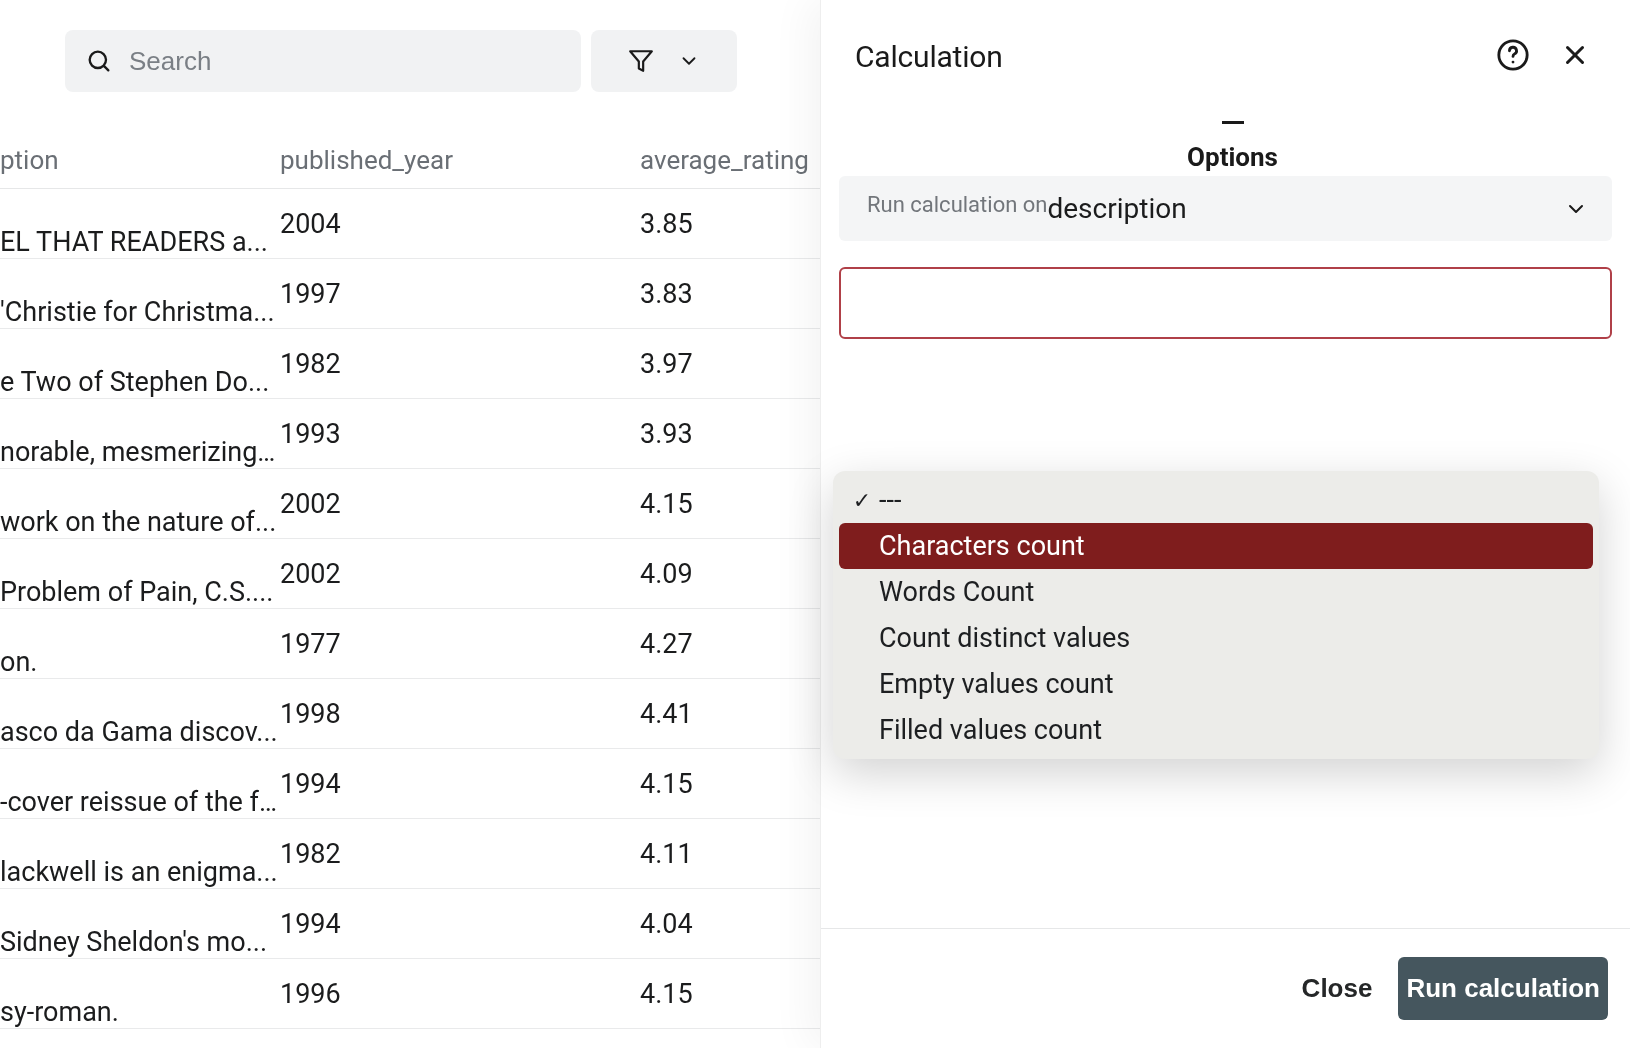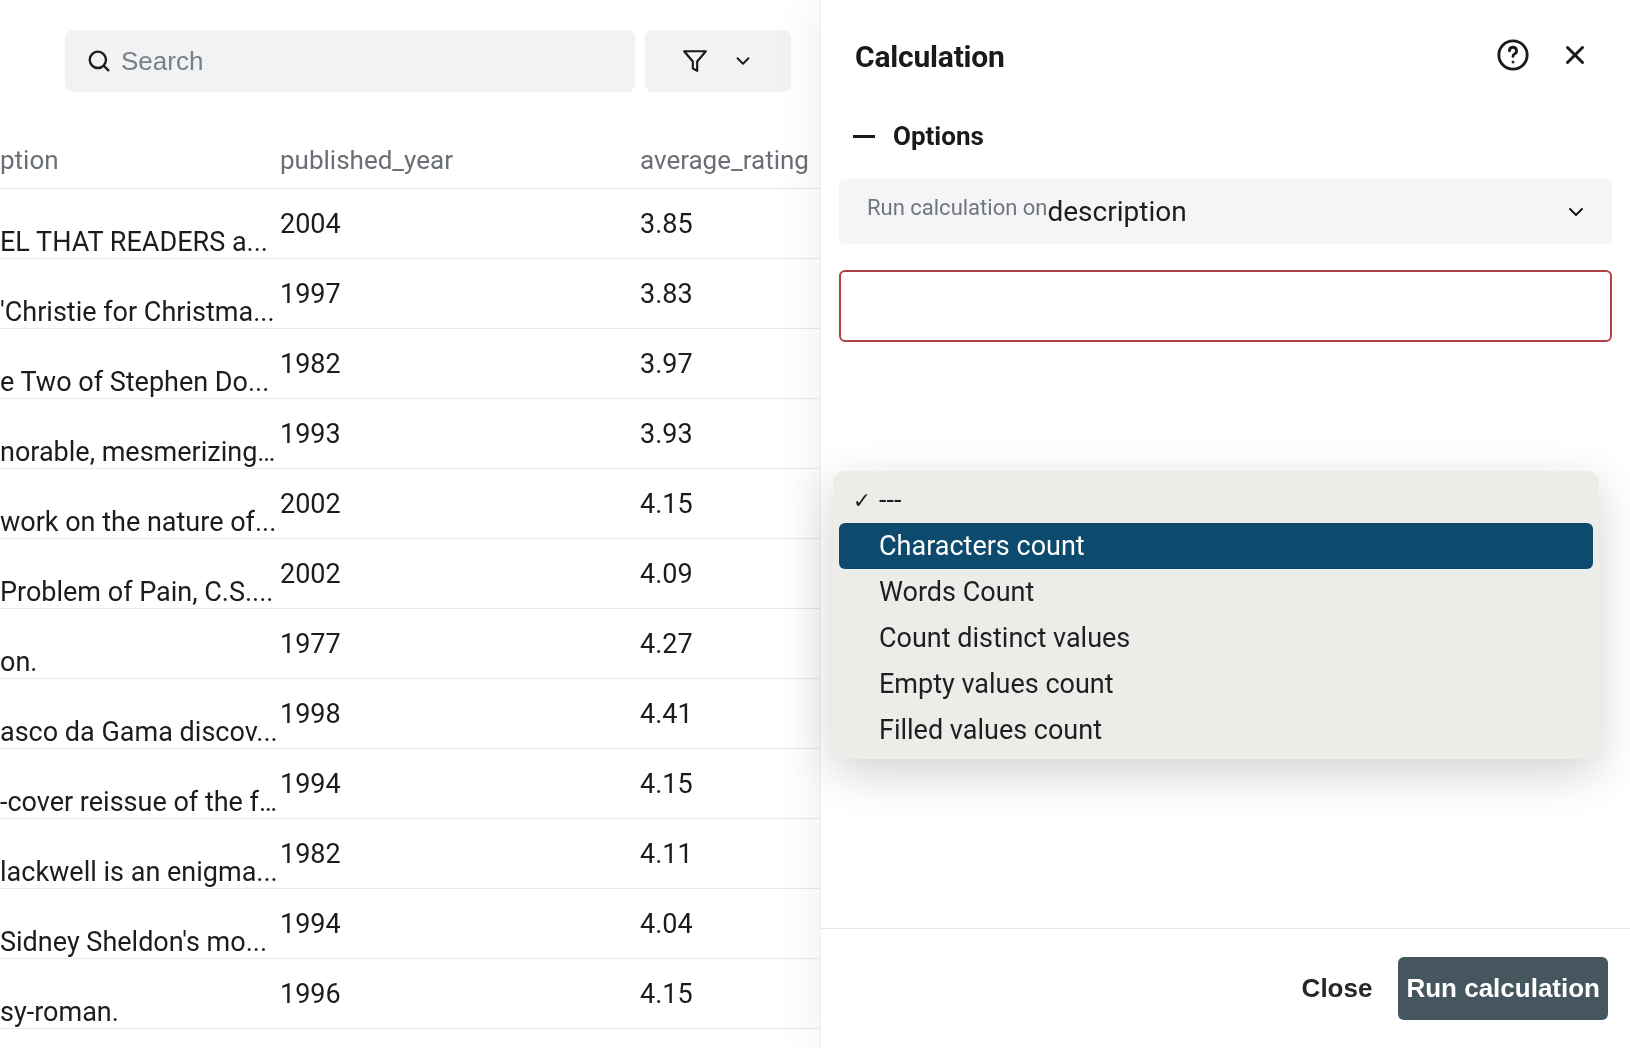--- a/index.html
+++ b/index.html
@@ -30,28 +30,28 @@
     .search-row {
       display: flex;
       gap: 10px;
       padding: 0 18px;
       margin-left: 47px;
       margin-bottom: 40px;
     }
 
     .search-input-wrap {
       flex: none;
-      width: 570px;
+      width: 516px;
       height: 62px;
       background: #f1f2f3;
       border-radius: 8px;
       display: flex;
       align-items: center;
       padding: 0 20px;
-      gap: 8px;
+      gap: 16px;
     }
     .search-input-wrap svg { flex: 0 0 auto; }
     .search-input {
       flex: 1;
       border: none;
       background: transparent;
       font-size: 26px;
       color: #333;
       outline: none;
     }
@@ -134,21 +134,21 @@
       flex-direction: column;
     }
 
     .panel-header {
       display: flex;
       align-items: center;
       padding: 32px 34px 20px 34px;
     }
     .panel-title {
       font-size: 30px;
-      font-weight: 700;
+      font-weight: 400;
       letter-spacing: -0.2px;
       flex: 1;
     }
     .panel-header .icon-btn {
       background: transparent;
       border: none;
       cursor: pointer;
       padding: 6px;
       margin-left: 18px;
     }
@@ -156,22 +156,23 @@
     .panel-body {
       flex: 1;
       padding: 20px 18px 0 18px;
       position: relative;
     }
 
     .options-header {
       display: flex;
       align-items: center;
       gap: 18px;
-      margin-bottom: 28px;
+      margin-bottom: 4px;
       padding-left: 14px;
+      flex-direction: column;
     }
     .options-header .minus {
       width: 22px;
       height: 3px;
       background: #1a1a1a;
     }
     .options-title {
       font-size: 26px;
       font-weight: 700;
     }
@@ -244,21 +245,21 @@
       width: 26px;
       flex: 0 0 26px;
       text-align: center;
       font-size: 22px;
     }
     .dropdown-item .label {
       flex: 1;
       padding-left: 4px;
     }
     .dropdown-item.highlight {
-      background: #0c4a6e;
+      background: #7f1d1d;
       color: #fff;
     }
 
     
     .panel-footer {
       border-top: 1px solid #e6e7e8;
       padding: 28px 22px;
       display: flex;
       justify-content: flex-end;
     }

